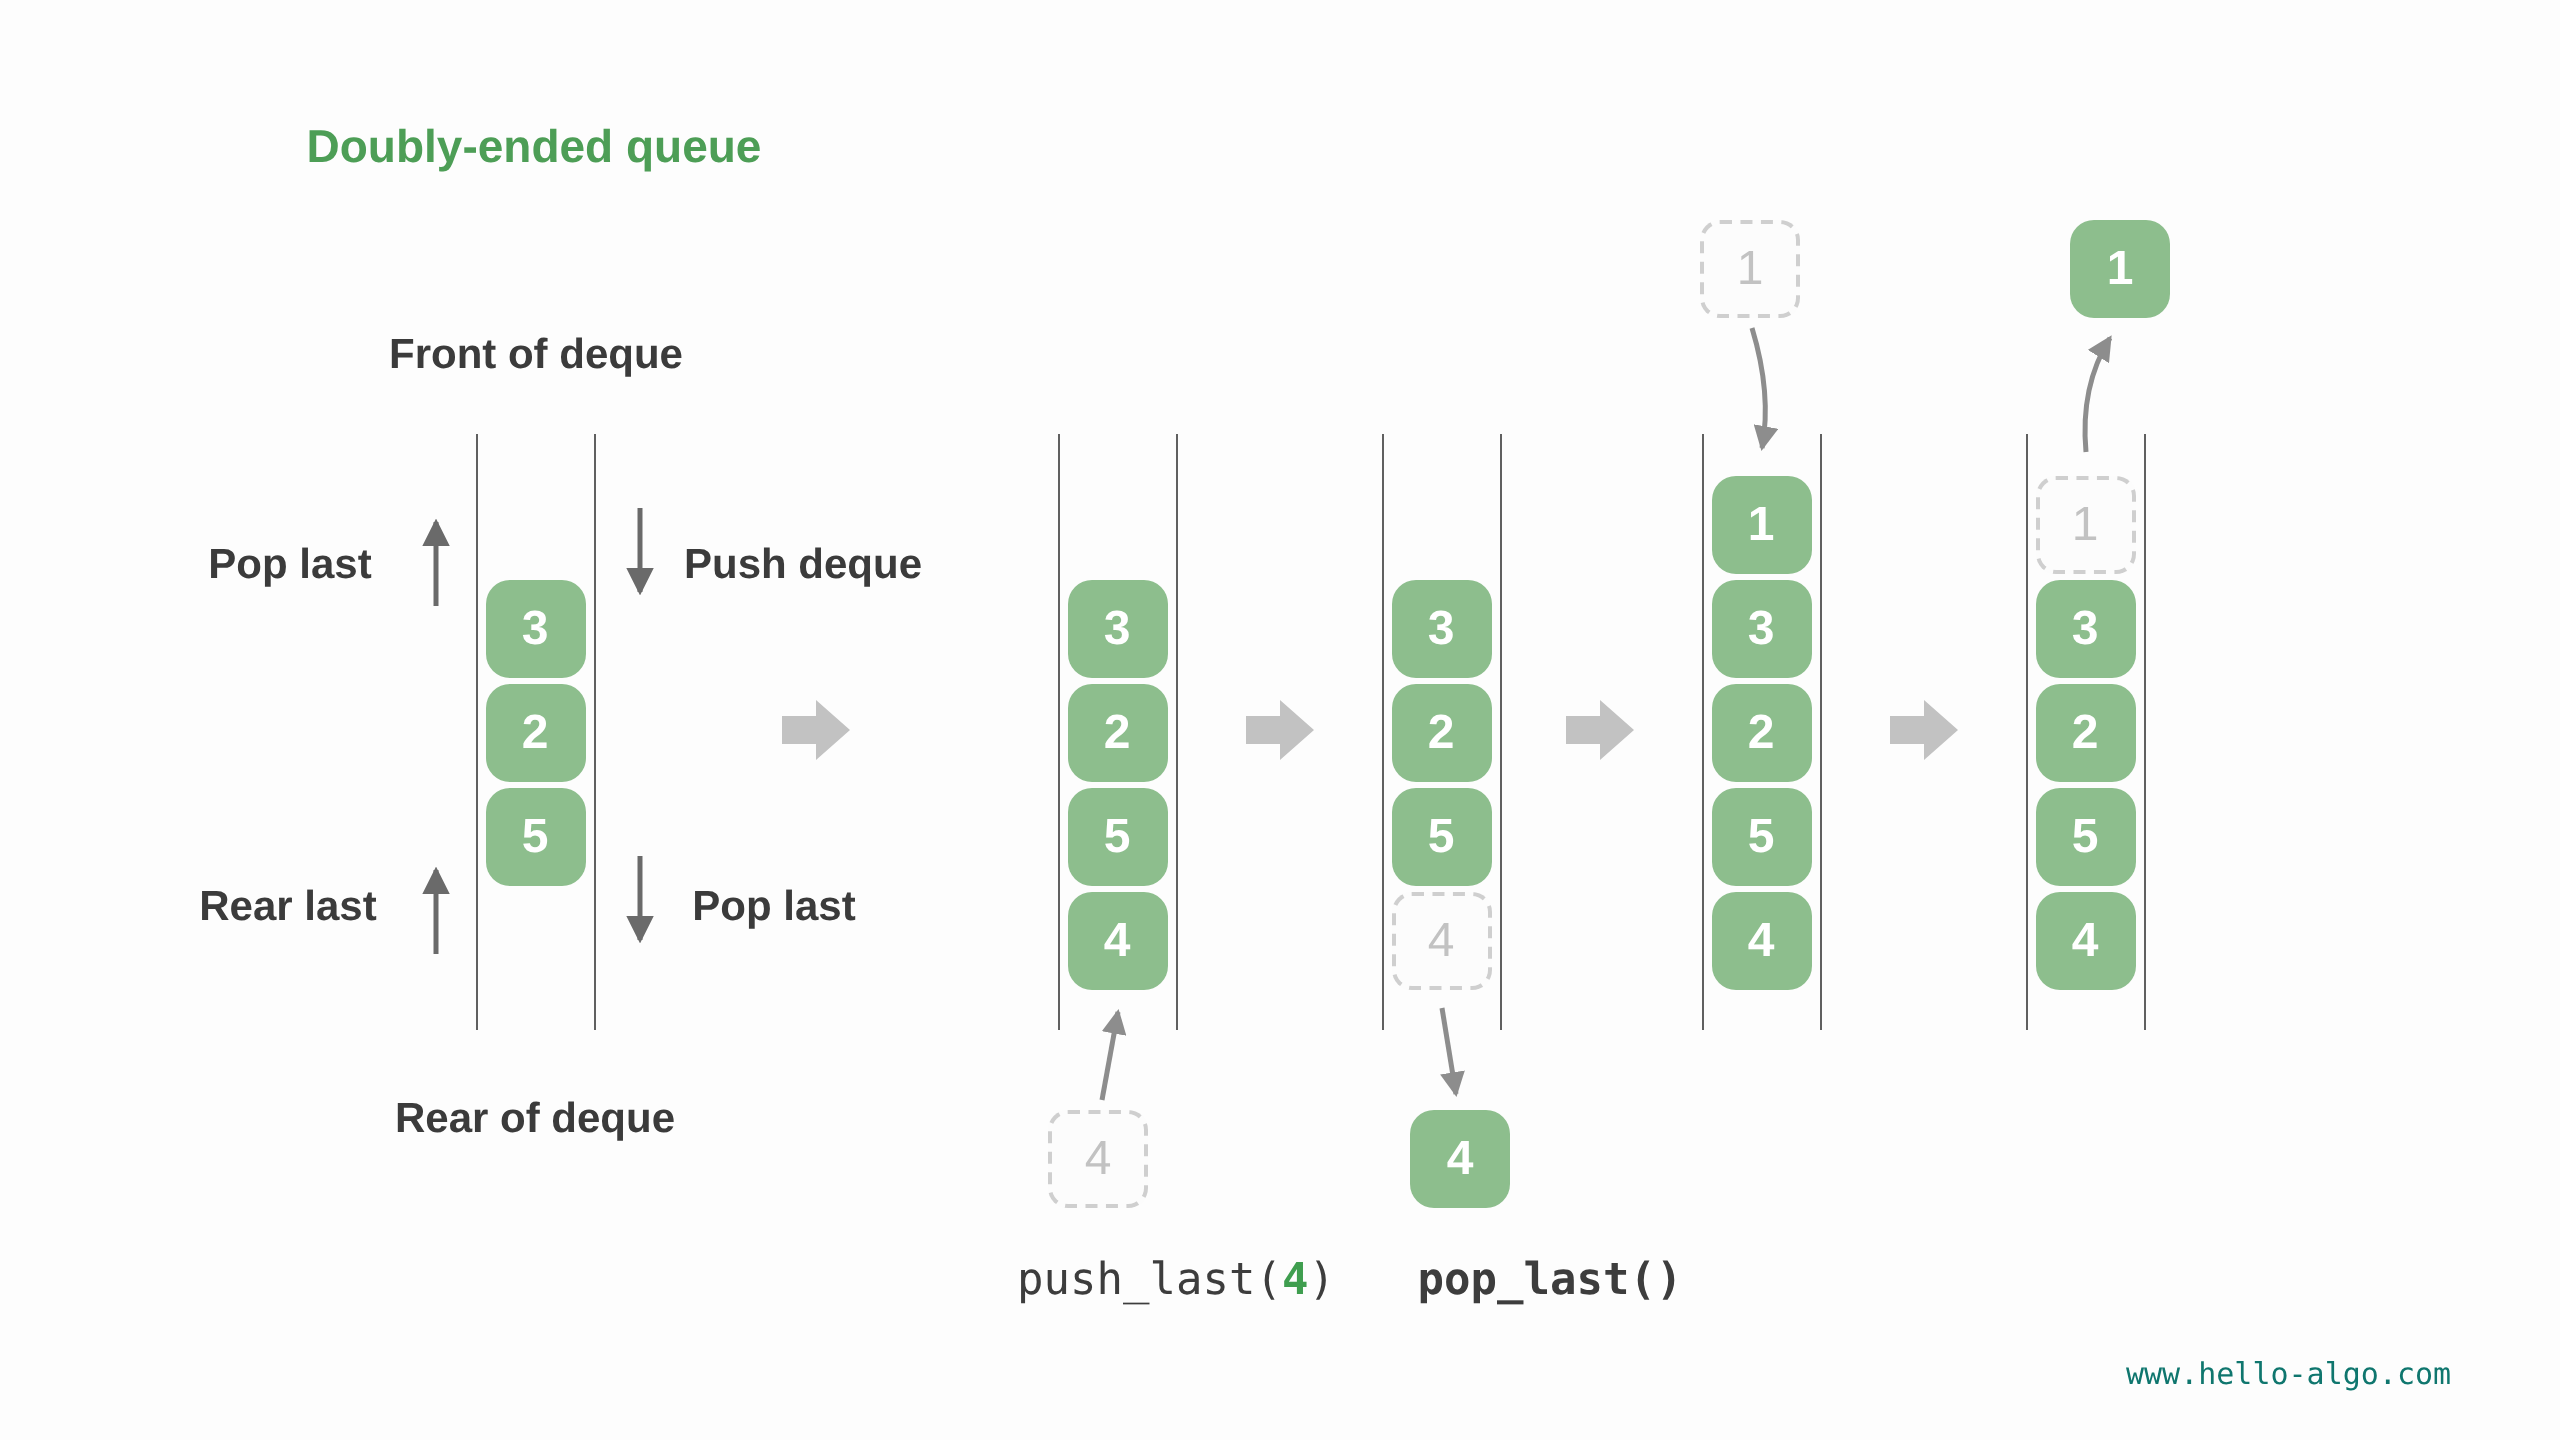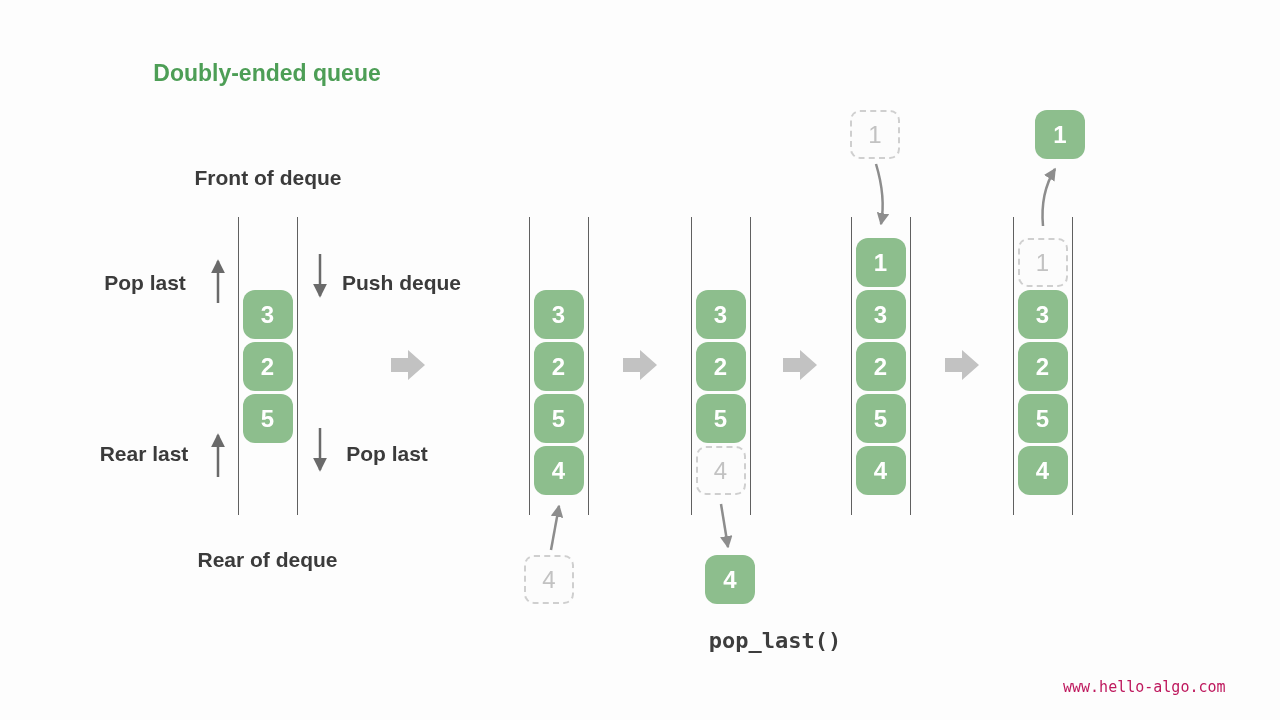--- a/index.html
+++ b/index.html
@@ -17,21 +17,21 @@
               color:#c2c2c2;font-weight:500;}
   .floatbox{position:absolute;width:50px;height:49px;box-sizing:border-box;
             background:#8dbe8d;border-radius:12px;color:#ffffff;font-size:24px;font-weight:bold;
             display:flex;align-items:center;justify-content:center;}
   .floatbox.ghost{background:#fcfcfc;border:2px dashed #cfcfcf;border-radius:10px;
                   color:#c2c2c2;font-weight:500;}
   .code{position:absolute;font-family:"DejaVu Sans Mono",monospace;font-size:22px;color:#3d3d3d;
         text-align:center;white-space:nowrap;}
   .code .arg{color:#3f9e4f;font-weight:bold;}
   .watermark{position:absolute;left:1063px;top:678px;font-family:"DejaVu Sans Mono",monospace;
-             font-size:15px;color:#be185d;}
+             font-size:15px;color:#0f766e;}
   svg.overlay{position:absolute;left:0;top:0;width:1280px;height:720px;}
 </style>
 </head>
 <body>
 
 <div class="canvas">
 
   <svg class="overlay">
     <defs>
       <marker id="ah-dark" viewBox="0 0 8 8" refX="7" refY="4" markerWidth="5.5" markerHeight="5.5" orient="auto">
@@ -127,17 +127,20 @@
     <div class="cell" style="top:125px;">2</div>
     <div class="cell" style="top:177px;">5</div>
     <div class="cell" style="top:229px;">4</div>
   </div>
 
   <div class="floatbox ghost" style="left:524px;top:555px;">4</div>
   <div class="floatbox" style="left:705px;top:555px;">4</div>
   <div class="floatbox ghost" style="left:850px;top:110px;">1</div>
   <div class="floatbox" style="left:1035px;top:110px;">1</div>
 
+  <div class="code" style="left:503px;top:628px;width:170px;">
+    <span>push_last(</span><span class="arg">4</span><span>)</span>
+  </div>
   <div class="code" style="left:705px;top:628px;width:140px;font-weight:bold;">pop_last()</div>
 
   <div class="watermark">www.hello-algo.com</div>
 
 </div>
 
 </body></html>

